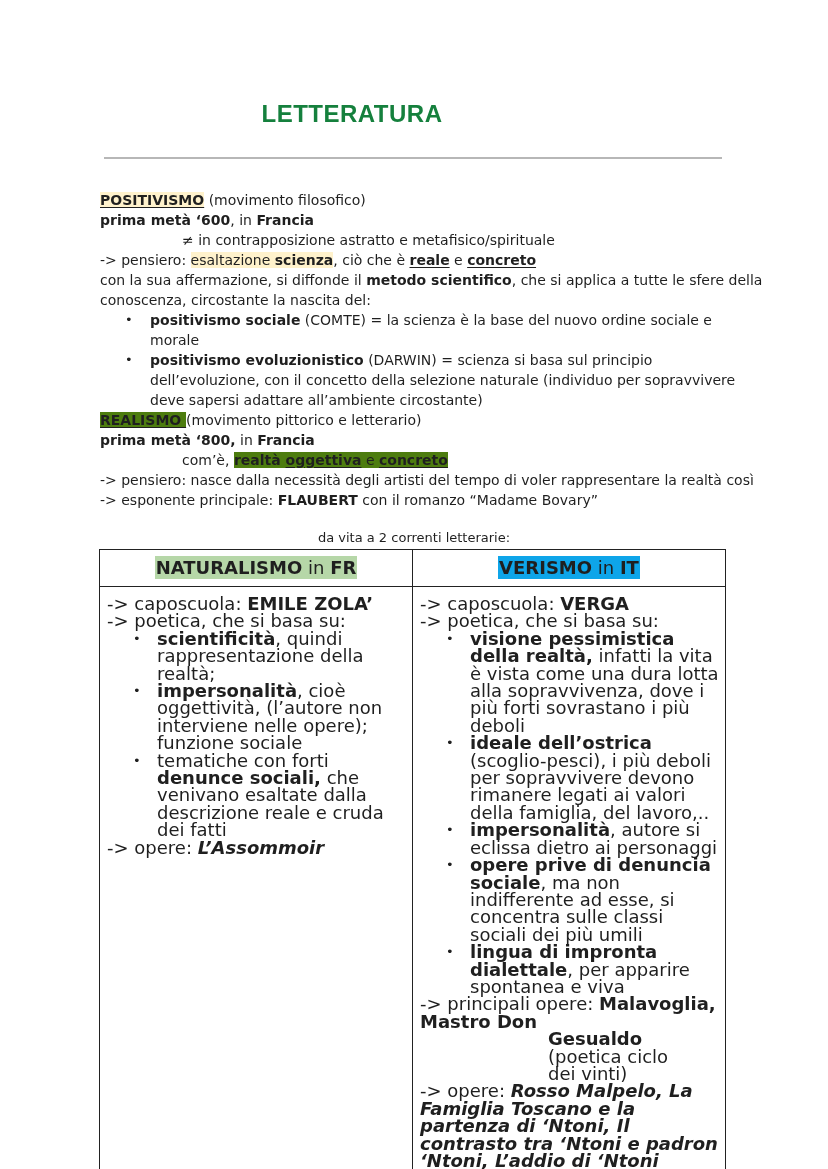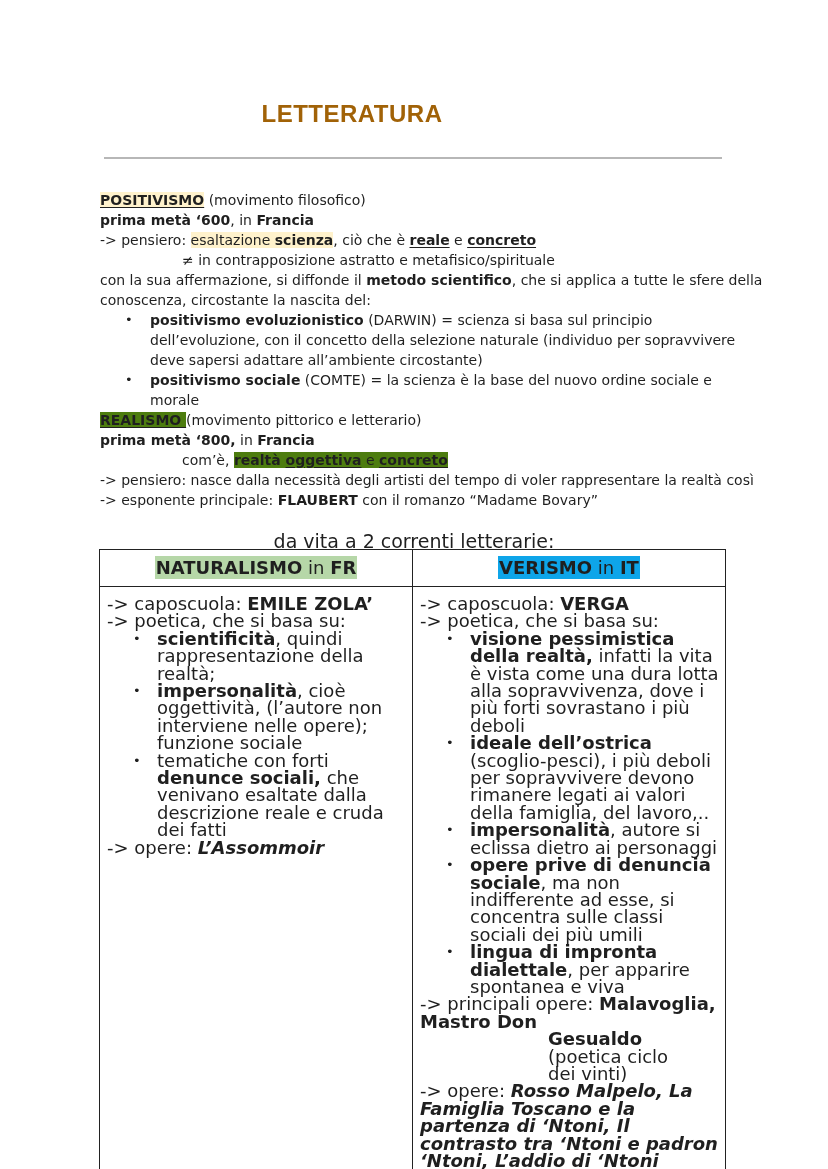--- a/index.html
+++ b/index.html
@@ -3,41 +3,41 @@
 <meta charset="utf-8">
 <style>
   html, body { margin: 0; padding: 0; background: #ffffff; }
   body {
     width: 828px; height: 1169px; position: relative; overflow: hidden;
     font-family: "DejaVu Sans", sans-serif; color: #1f1f1f;
   }
   .title {
     position: absolute; top: 100px; left: 0; width: 704px; text-align: center;
     font-family: "Liberation Sans", sans-serif; font-weight: bold;
-    font-size: 24px; letter-spacing: 0.5px; color: #a16207;
+    font-size: 24px; letter-spacing: 0.5px; color: #15803d;
   }
   .rule {
     position: absolute; top: 157px; left: 104px; width: 618px; height: 2px;
     background: #b7b7b7;
   }
   .section { position: absolute; left: 100px; width: 640px; font-size: 14px; line-height: 20px; }
   .line { white-space: nowrap; }
   .b { font-weight: bold; }
   .u { text-decoration: underline; text-underline-offset: 2px; }
   .i { font-style: italic; }
   .hl-yellow { background: #fff2cc; }
   .hl-green { background: #4d7c0f; }
   .indent-neq { padding-left: 82px; }
   .indent-com { padding-left: 82px; }
   ul.bullets { margin: 0; padding: 0; list-style: none; }
   ul.bullets li { position: relative; padding-left: 50px; }
   ul.bullets li::before {
     content: "\2022"; position: absolute; left: 25px; top: 0; font-size: 13px;
   }
-  .center-line { position: absolute; top: 530px; left: 0; width: 828px; text-align: center; font-size: 19px; }
+  .center-line { position: absolute; top: 530px; left: 0; width: 828px; text-align: center; font-size: 13px; }
   table.cmp {
     position: absolute; top: 549px; left: 99px; width: 627px;
     border-collapse: collapse; font-size: 18px; line-height: 17.4px;
   }
   table.cmp td { border: 1.5px solid #222; vertical-align: top; width: 50%; }
   table.cmp td.head { text-align: center; height: 34px; vertical-align: middle; }
   .hl-nat { background: #b6d7a8; padding: 1px 1px; }
   .hl-ver { background: #0ea5e9; padding: 1px 1px; }
   td.body { padding: 8px 6px 8px 7px; height: 430px; }
   .cell ul.bullets li { padding-left: 50px; }
@@ -50,31 +50,31 @@
 <div class="title">LETTERATURA</div>
 <div class="rule"></div>
 
 <div class="section" style="top:190px;">
   <div class="line">
     <span class="b u hl-yellow">POSITIVISMO</span><span> (movimento filosofico)</span>
   </div>
   <div class="line">
     <span class="b">prima metà ‘600</span><span>, in </span><span class="b">Francia</span>
   </div>
+  <div class="line indent-neq">≠ in contrapposizione astratto e metafisico/spirituale</div>
   <div class="line">
     <span>-&gt; pensiero: </span><span class="hl-yellow">esaltazione </span><span class="hl-yellow b">scienza</span><span>, ciò che è </span><span class="b u">reale</span><span> e </span><span class="b u">concreto</span>
   </div>
-  <div class="line indent-neq">≠ in contrapposizione astratto e metafisico/spirituale</div>
   <div class="line">
     <span>con la sua affermazione, si diffonde il </span><span class="b">metodo scientifico</span><span>, che si applica a tutte le sfere della</span>
   </div>
   <div class="line">conoscenza, circostante la nascita del:</div>
   <ul class="bullets">
+    <li><span class="b">positivismo sociale</span><span> (COMTE) = la scienza è la base del nuovo ordine sociale e morale</span></li>
     <li><span class="b">positivismo evoluzionistico</span><span> (DARWIN) = scienza si basa sul principio dell’evoluzione, con il concetto della selezione naturale (individuo per sopravvivere deve sapersi adattare all’ambiente circostante)</span></li>
-    <li><span class="b">positivismo sociale</span><span> (COMTE) = la scienza è la base del nuovo ordine sociale e morale</span></li>
   </ul>
 </div>
 
 <div class="section" style="top:410px;">
   <div class="line">
     <span class="b u hl-green">REALISMO </span><span>(movimento pittorico e letterario)</span>
   </div>
   <div class="line">
     <span class="b">prima metà ‘800,</span><span> in </span><span class="b">Francia</span>
   </div>

